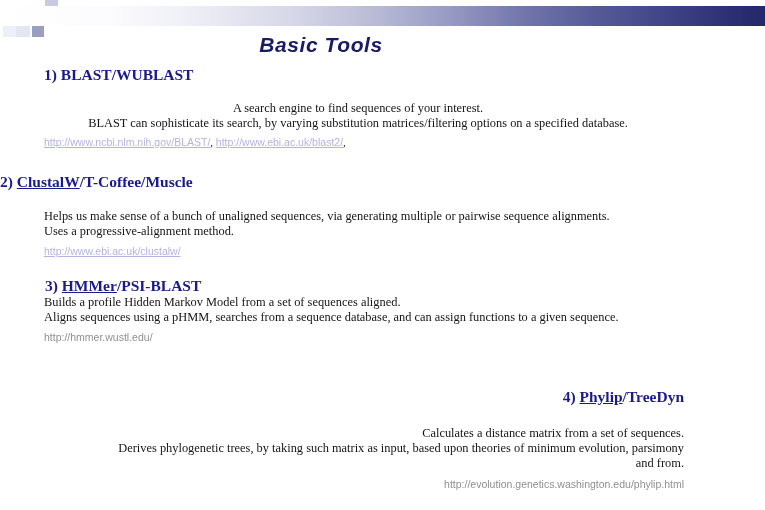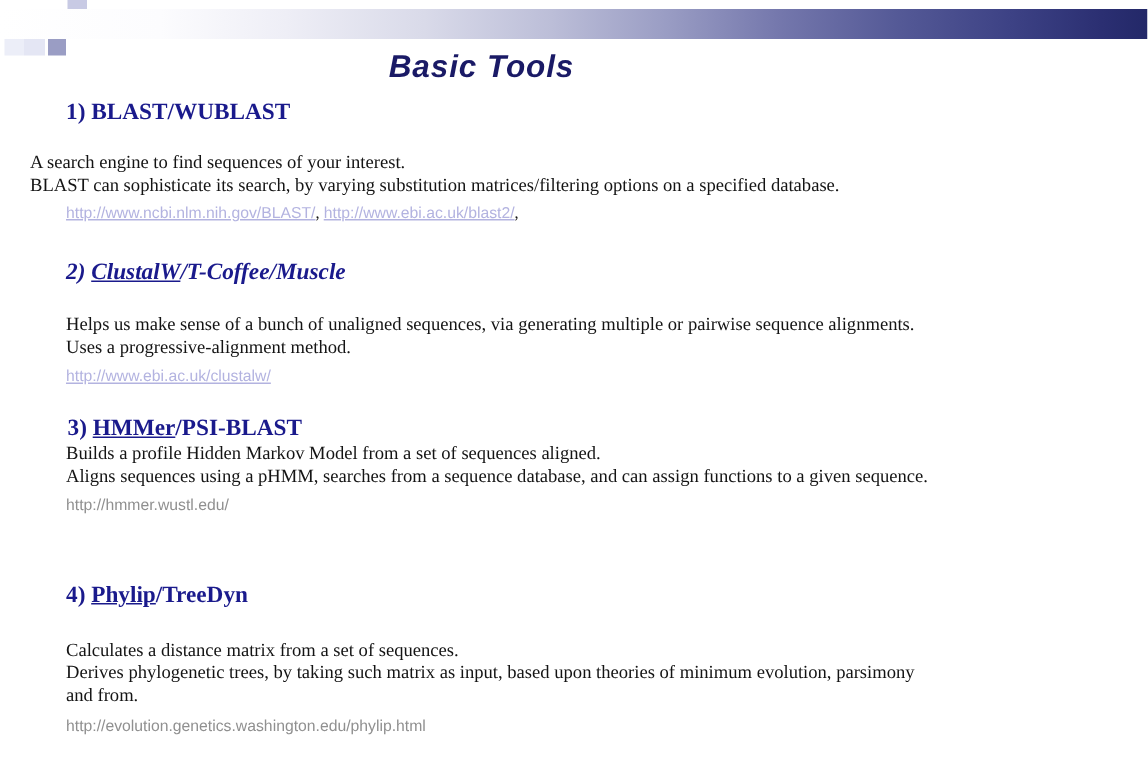--- a/index.html
+++ b/index.html
@@ -129,31 +129,31 @@
 <div class="header-band"></div>
 
 <div class="slide-title">Basic Tools</div>
 
 <div class="content">
 
   <div class="section" style="top:0px;">
     <div class="section-heading" style="padding-left:44px;">
       <span>1)</span><span>&nbsp;</span><span class="link-part"></span><span>BLAST/WUBLAST</span>
     </div>
-    <div class="body-lines" style="padding-left:20px; margin-top:17px;">
+    <div class="body-lines" style="padding-left:32px; margin-top:17px;text-align:center;">
       <div>A search engine to find sequences of your interest.</div>
       <div>BLAST can sophisticate its search, by varying substitution matrices/filtering options on a specified database.</div>
     </div>
     <div style="padding-left:44px; margin-top:1px;">
       <span class="url-lavender">http://www.ncbi.nlm.nih.gov/BLAST/</span><span class="url-sep">, </span><span class="url-lavender">http://www.ebi.ac.uk/blast2/</span><span class="url-sep">,</span>
     </div>
   </div>
 
   <div class="section" style="top:107px;">
-    <div class="section-heading" style="padding-left:44px;font-style:italic;">
+    <div class="section-heading" style="">
       <span>2)</span><span>&nbsp;</span><span class="link-part">ClustalW</span><span>/T-Coffee/Muscle</span>
     </div>
     <div class="body-lines" style="padding-left:44px; margin-top:18px;">
       <div> Helps us make sense of a bunch of unaligned sequences, via generating multiple or  pairwise sequence alignments.</div>
       <div> Uses a progressive-alignment method.</div>
     </div>
     <div style="padding-left:44px; margin-top:2px;">
       <span class="url-lavender">http://www.ebi.ac.uk/clustalw/</span>
     </div>
   </div>
@@ -164,21 +164,21 @@
     </div>
     <div class="body-lines" style="padding-left:44px; ">
       <div>Builds a profile Hidden Markov Model from a set of sequences aligned.</div>
       <div>Aligns sequences using a pHMM, searches from a sequence database, and can assign functions  to a given sequence.</div>
     </div>
     <div style="padding-left:44px; margin-top:2px;">
       <span class="url-gray">http://hmmer.wustl.edu/</span>
     </div>
   </div>
 
-  <div class="section" style="top:322px;">
+  <div class="section" style="top:322px;text-align:right;">
     <div class="section-heading" style="padding-left:44px;">
       <span>4)</span><span>&nbsp;</span><span class="link-part">Phylip</span><span>/TreeDyn</span>
     </div>
     <div class="body-lines" style="padding-left:44px; margin-top:20px;">
       <div>Calculates a distance matrix from a set of sequences.</div>
       <div>Derives phylogenetic trees, by taking such matrix as input, based upon theories of minimum evolution, parsimony</div>
       <div> and from.</div>
     </div>
     <div style="padding-left:44px; margin-top:3px;">
       <span class="url-gray">http://evolution.genetics.washington.edu/phylip.html</span>

